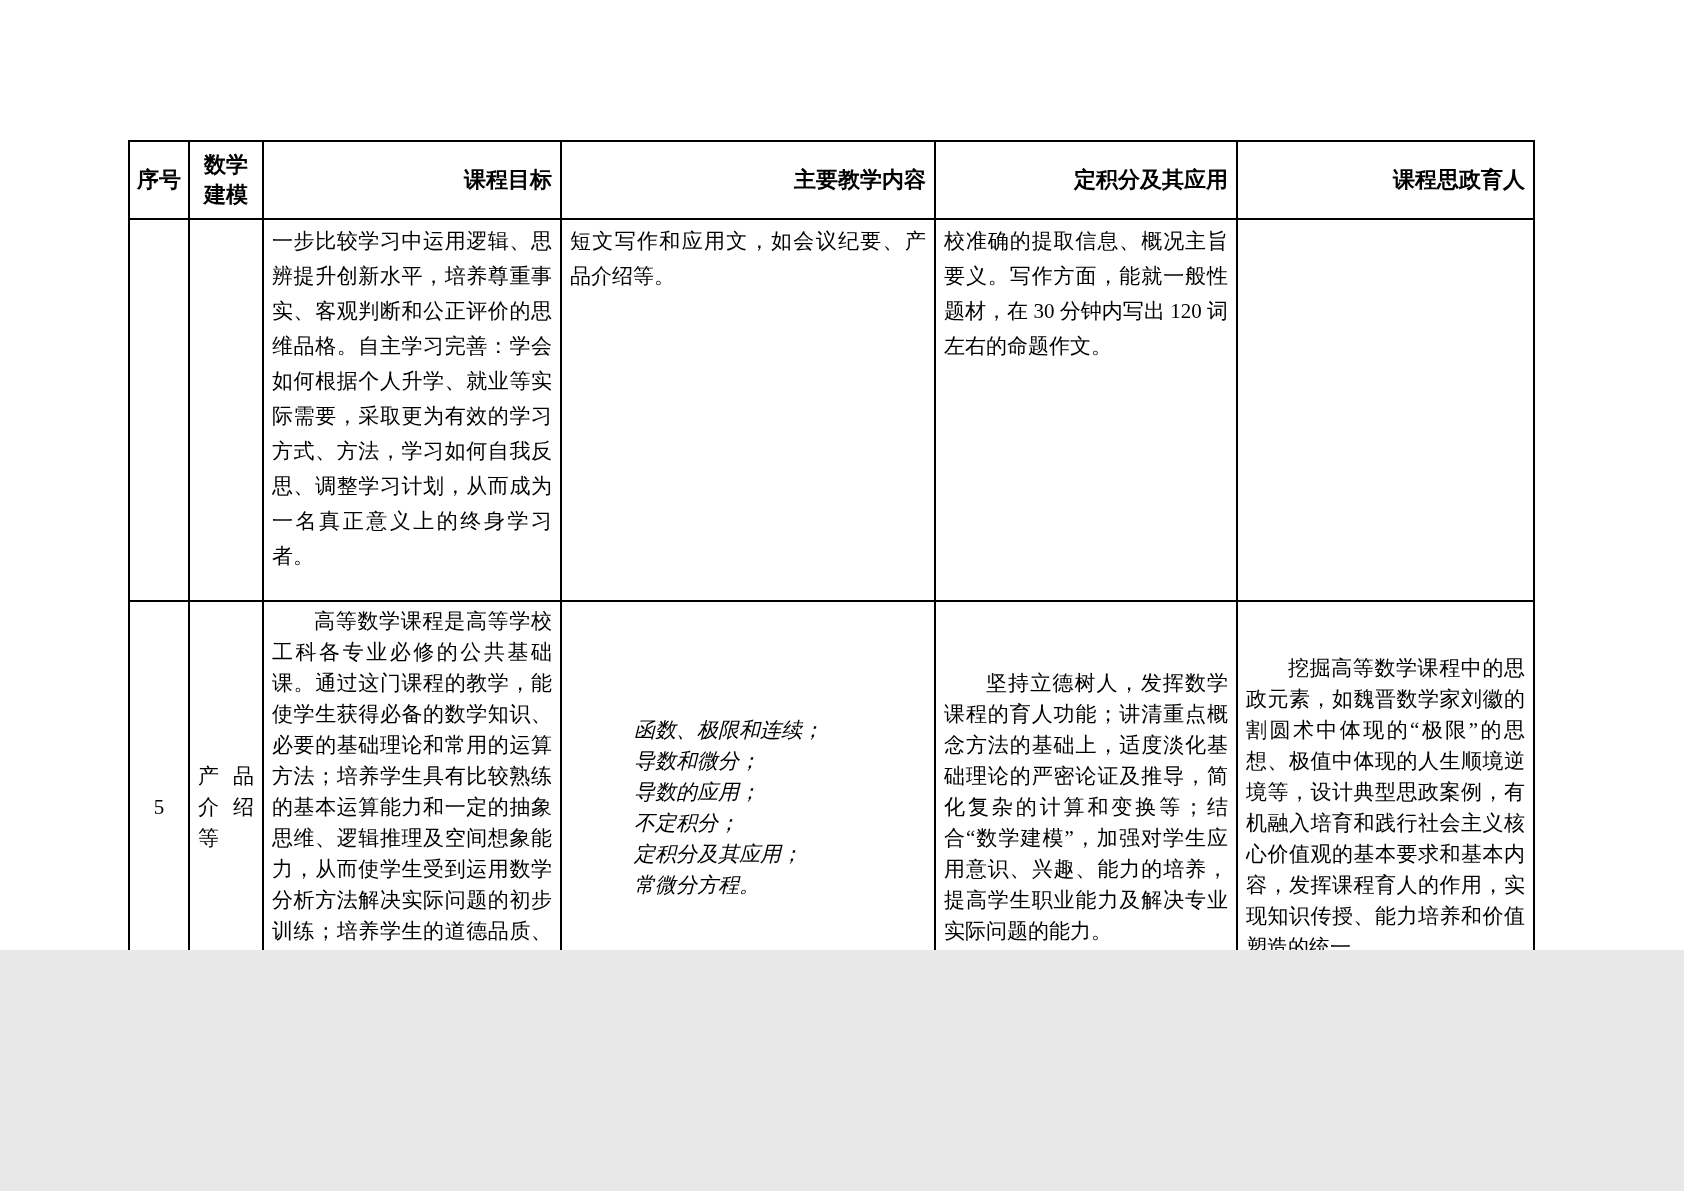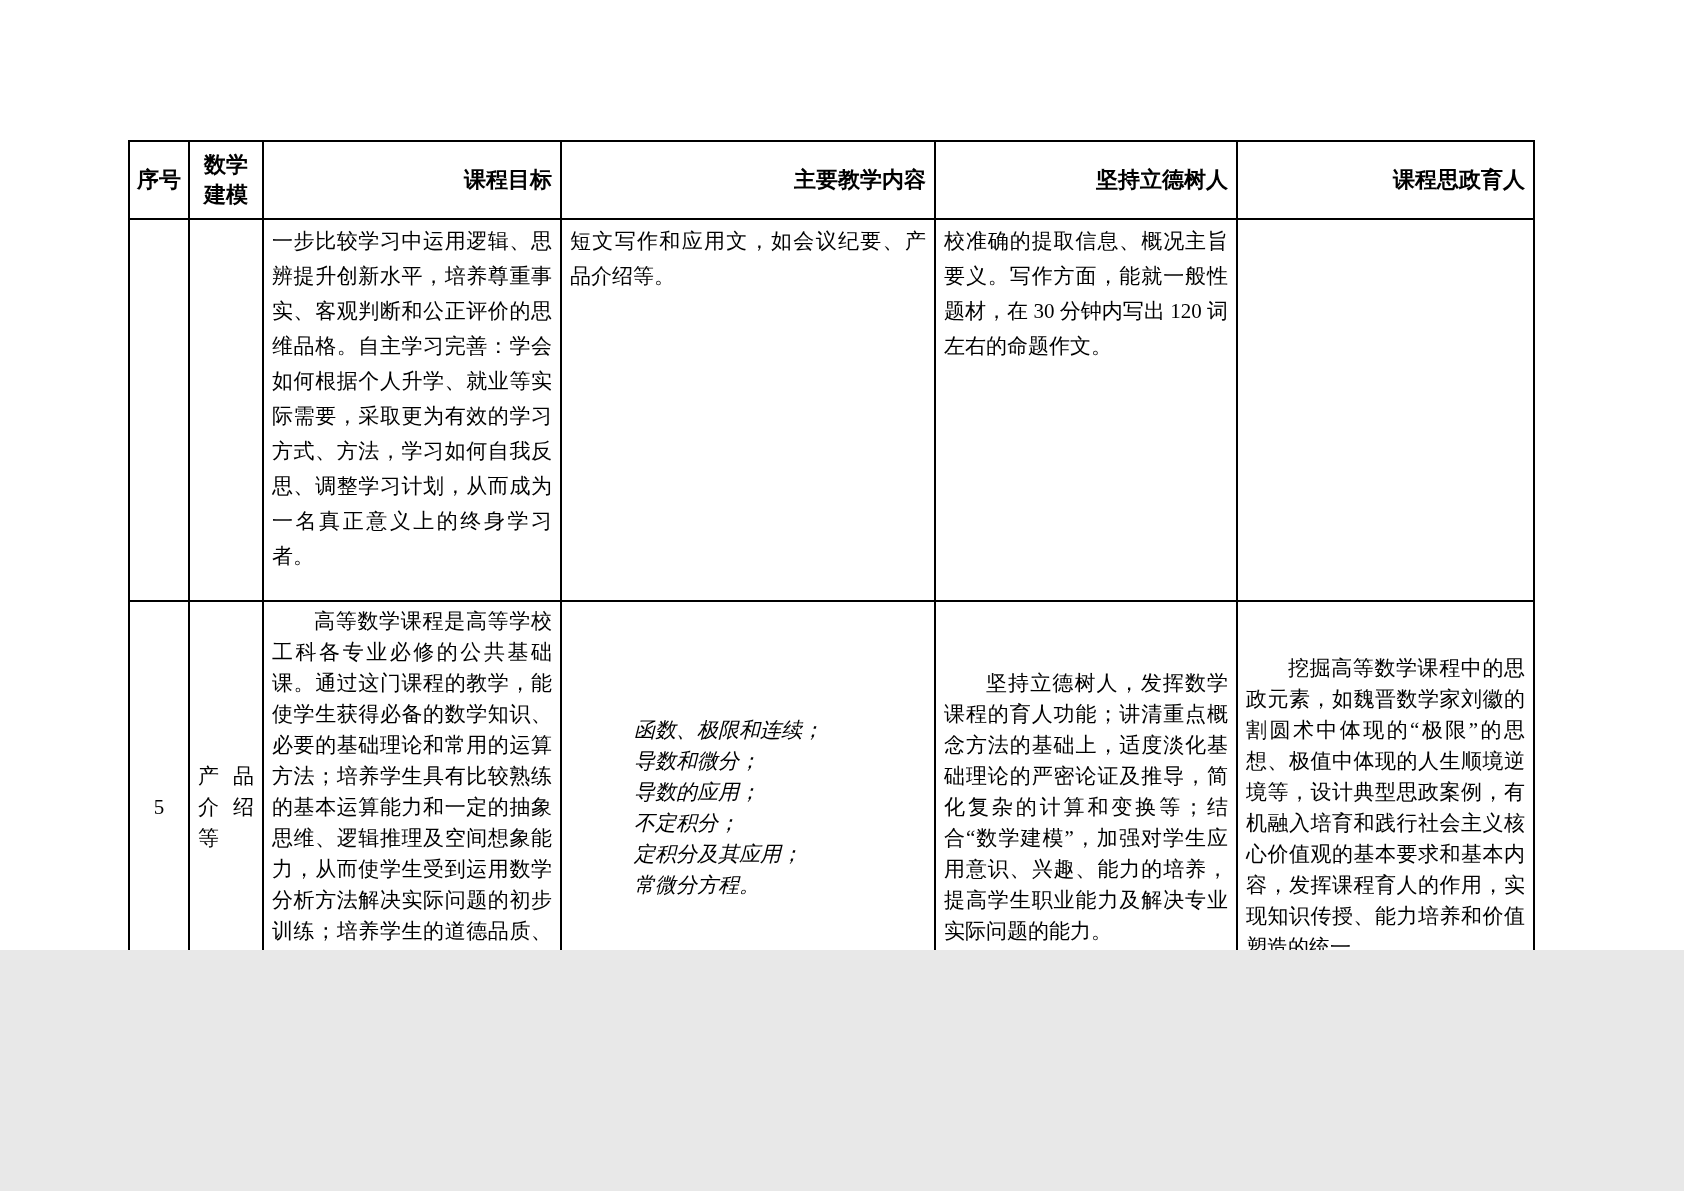--- a/index.html
+++ b/index.html
@@ -77,21 +77,21 @@
       <col style="width:374px">
       <col style="width:302px">
       <col style="width:297px">
     </colgroup>
     <thead>
       <tr>
         <th class="hdr-narrow">序号</th>
         <th class="hdr-narrow">数学建模</th>
         <th>课程目标</th>
         <th>主要教学内容</th>
-        <th>坚持立德树人</th>
+        <th>定积分及其应用</th>
         <th>课程思政育人</th>
       </tr>
     </thead>
     <tbody>
       <tr class="row-a">
         <td class="h-center v-mid"></td>
         <td class="v-mid"></td>
         <td>
           <div class="just">一步比较学习中运用逻辑、思辨提升创新水平，培养尊重事实、客观判断和公正评价的思维品格。自主学习完善：学会如何根据个人升学、就业等实际需要，采取更为有效的学习方式、方法，学习如何自我反思、调整学习计划，从而成为一名真正意义上的终身学习者。</div>
         </td>

